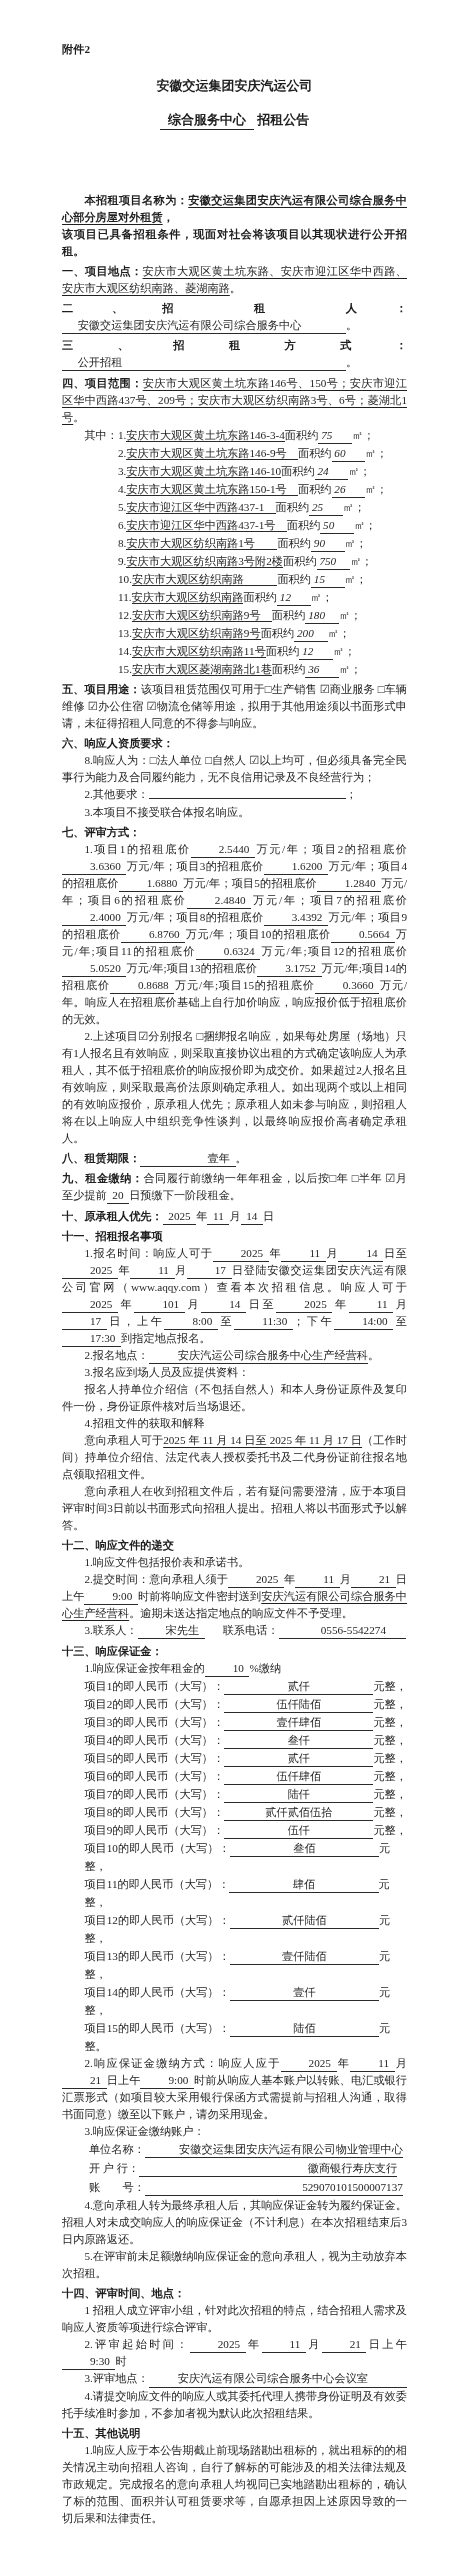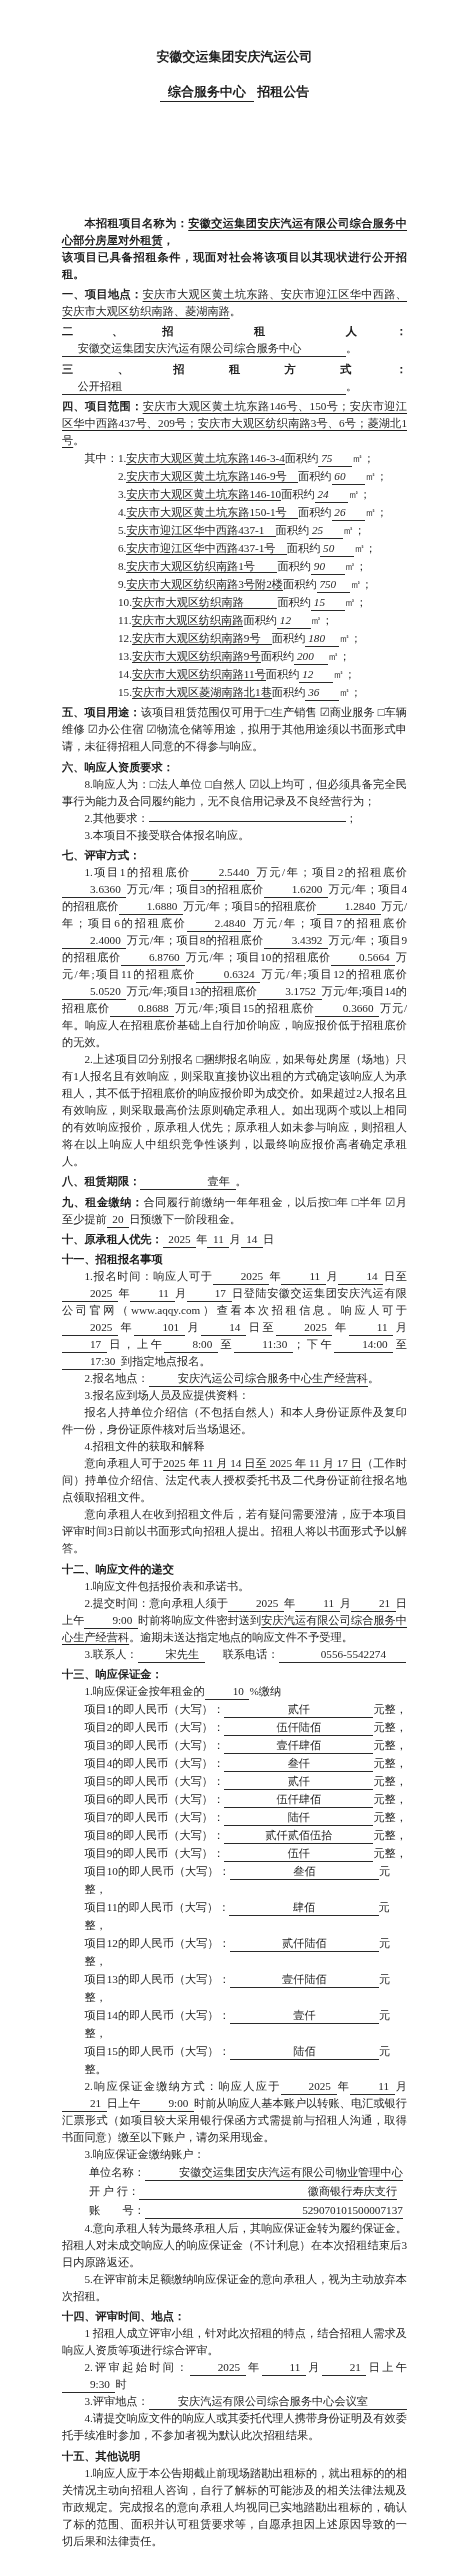--- a/index.html
+++ b/index.html
@@ -1,47 +1,48 @@
 <!DOCTYPE html>
 <html style="font-size:10.5px"><head>
 <meta charset="utf-8">
 <style>
   html,body{margin:0;padding:0;background:#ffffff;}
   body{width:460px;font-family:"Liberation Serif","DejaVu Serif",serif;color:#1f1f1f;font-size:11.2px;}
   .page{box-sizing:border-box;width:460px;min-height:2576px;padding:41px 53px 30px 62px;}
   p{margin:0;line-height:17px;text-align:justify;}
   .attach{margin:0 0 17px 0;font-weight:bold;font-size:11.2px;}
   .title{line-height:22.3px;text-align:center;font-weight:bold;font-size:13px;margin-top:5.3px;}
-  .title2{margin-top:12px;margin-bottom:112px;}
+  .title2{margin-top:12px;margin-bottom:60px;}
   .tu{border-bottom:1.3px solid #222;padding:0 8px 2px 8px;}
   .b{font-weight:bold;}
   .indent{text-indent:2em;}
   .u{text-decoration:underline;text-underline-offset:2.6px;}
   .nfill{display:inline-block;border-bottom:0.7px solid #2a2a2a;padding:0 .5em;text-align:center;line-height:15px;white-space:pre;}
   .line-fill{display:inline-block;border-bottom:0.7px solid #2a2a2a;white-space:pre;line-height:15px;}
   .w430{min-width:284px;padding-left:1.4em;box-sizing:border-box;}
   .w300{min-width:197px;padding-left:.6em;box-sizing:border-box;}
-  .w380{min-width:258px;padding-left:.6em;box-sizing:border-box;}
+  .w380{min-width:258px;padding-left:.6em;box-sizing:border-box;font-family:Liberation Mono, monospace;}
   .w200{min-width:138px;text-align:center;}
   .w130{min-width:84px;text-align:right;}
   .w388{min-width:258px;padding-left:1em;box-sizing:border-box;text-align:right;}
   .scope div{line-height:18px;margin-left:5em;}
   .scope div:first-of-type{margin-left:2em;}
   .sfill{border-bottom:0.7px solid #2a2a2a;white-space:pre;}
   .afill{display:inline-block;border-bottom:0.7px solid #2a2a2a;min-width:28px;text-align:left;line-height:15px;padding:0 .25em;font-style:italic;}
   .dep div{line-height:18px;margin-left:2em;}
   .acct div{line-height:19px;margin-left:2.4em;}
   .blank-fill{display:inline-block;border-bottom:0.7px solid #2a2a2a;min-width:197px;height:1em;vertical-align:baseline;}
   .sect{margin-top:3.3px;}
 </style>
 </head>
 <body>
 
 <div class="page">
 
+  <p class="attach">附件2</p>
 
   <p class="title">安徽交运集团安庆汽运公司</p>
   <p class="title title2"><span class="tu">综合服务中心</span><span> 招租公告</span></p>
 
   <p class="indent b"><span>本招租项目名称为：</span><span class="u">安徽交运集团安庆汽运有限公司综合服务中心部分房屋对外租赁</span><span>，</span></p>
   <p class="b">该项目已具备招租条件，现面对社会将该项目以其现状进行公开招租。</p>
 
   <p class="sect"><span class="b">一、项目地点：</span><span class="u">安庆市大观区黄土坑东路、安庆市迎江区华中西路、安庆市大观区纺织南路、菱湖南路</span><span>。</span></p>
 
   <p class="sect"><span class="b">二、招 租 人：</span><span class="line-fill w430">安徽交运集团安庆汽运有限公司综合服务中心</span><span>。</span></p>

